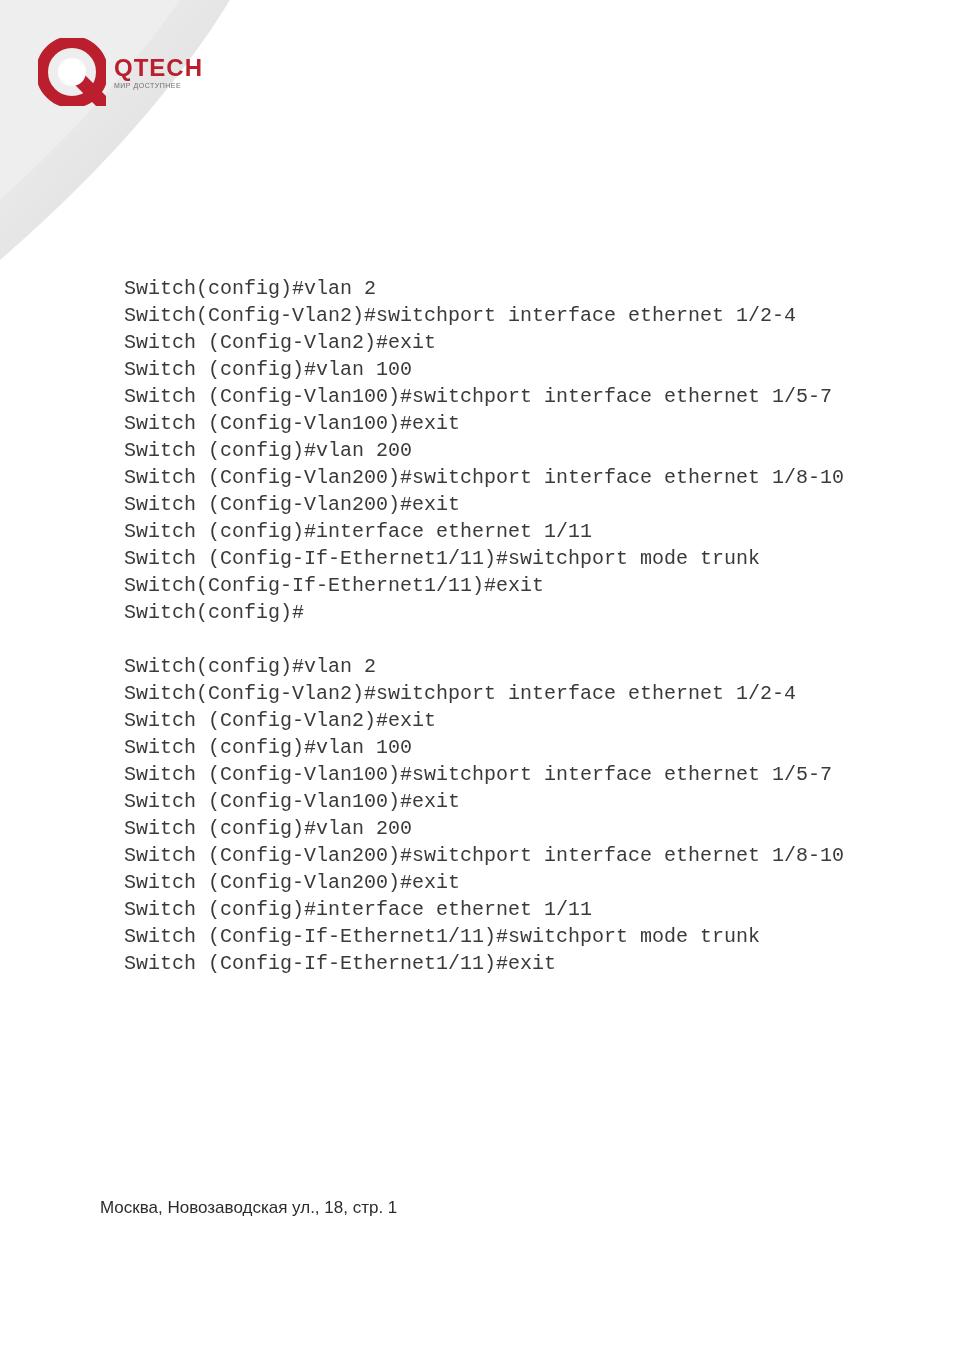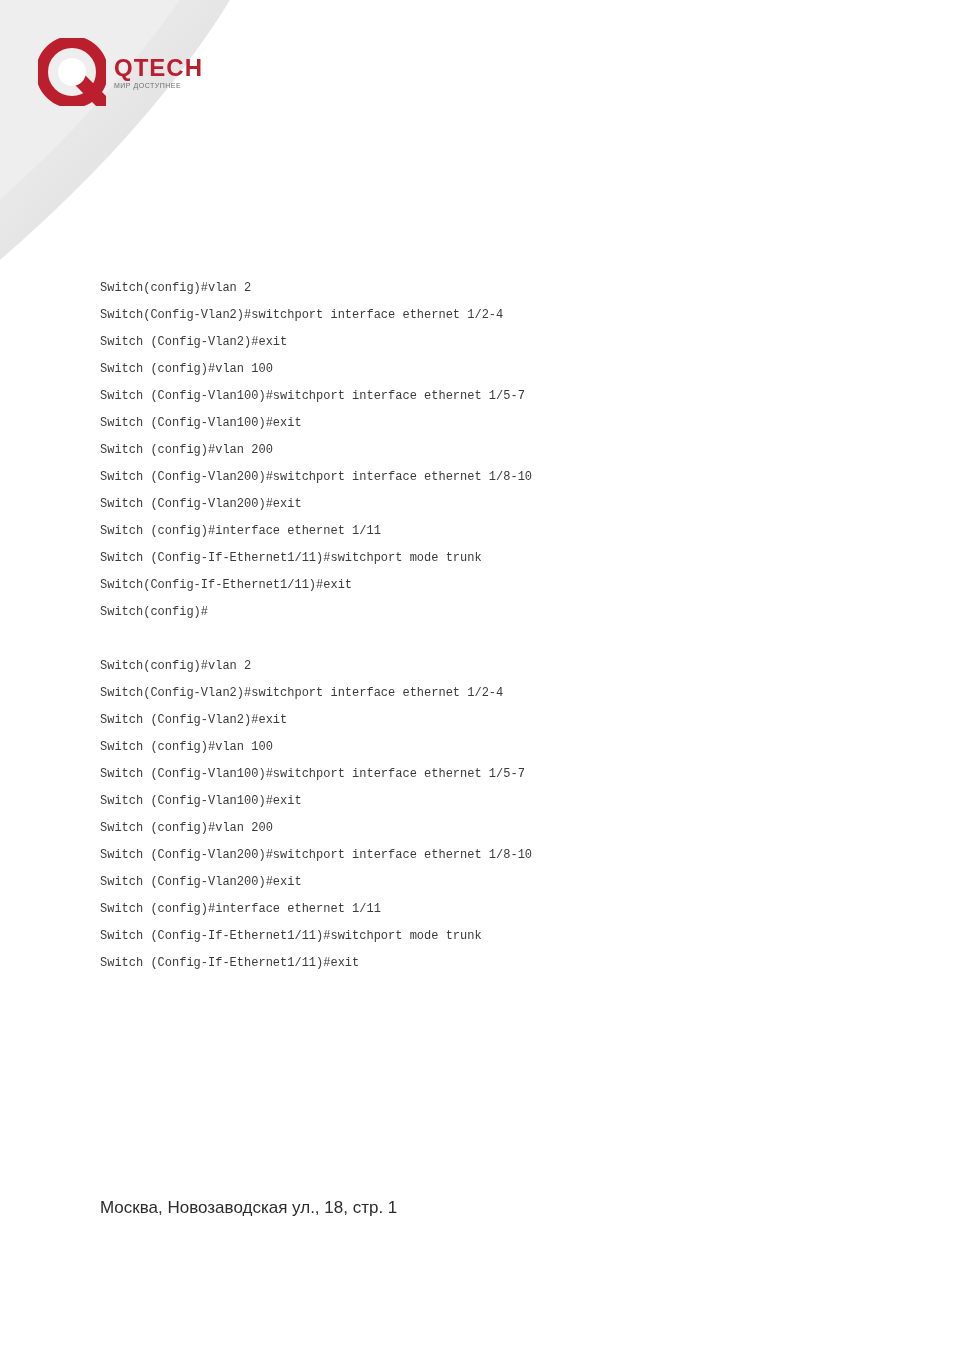--- a/index.html
+++ b/index.html
@@ -52,24 +52,25 @@
 
   
   .page {
     position: absolute;
     top: 275px;
     left: 100px;
     right: 60px;
   }
   .code {
     font-family: "Courier New", Courier, monospace;
-    font-size: 12px;
+    font-size: 20px;
     line-height: 27px;
     color: #3a3a3a;
     white-space: pre;
+    margin-left: 24px;
   }
   .block2 { margin-top: 27px; }
 
   
   .footer {
     position: absolute;
     left: 100px;
     bottom: 132px;
     font-family: Arial, Helvetica, sans-serif;
     font-size: 17px;

